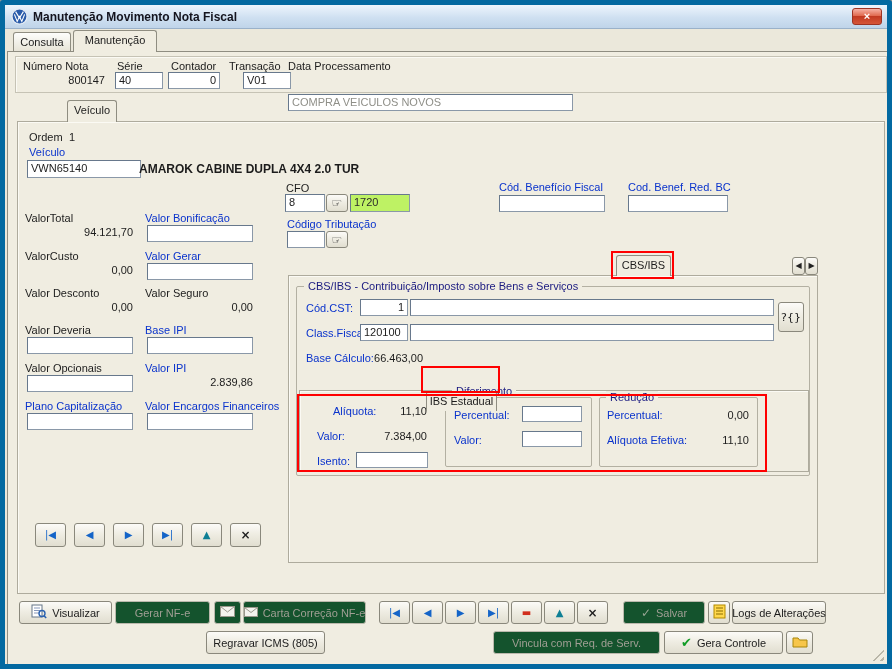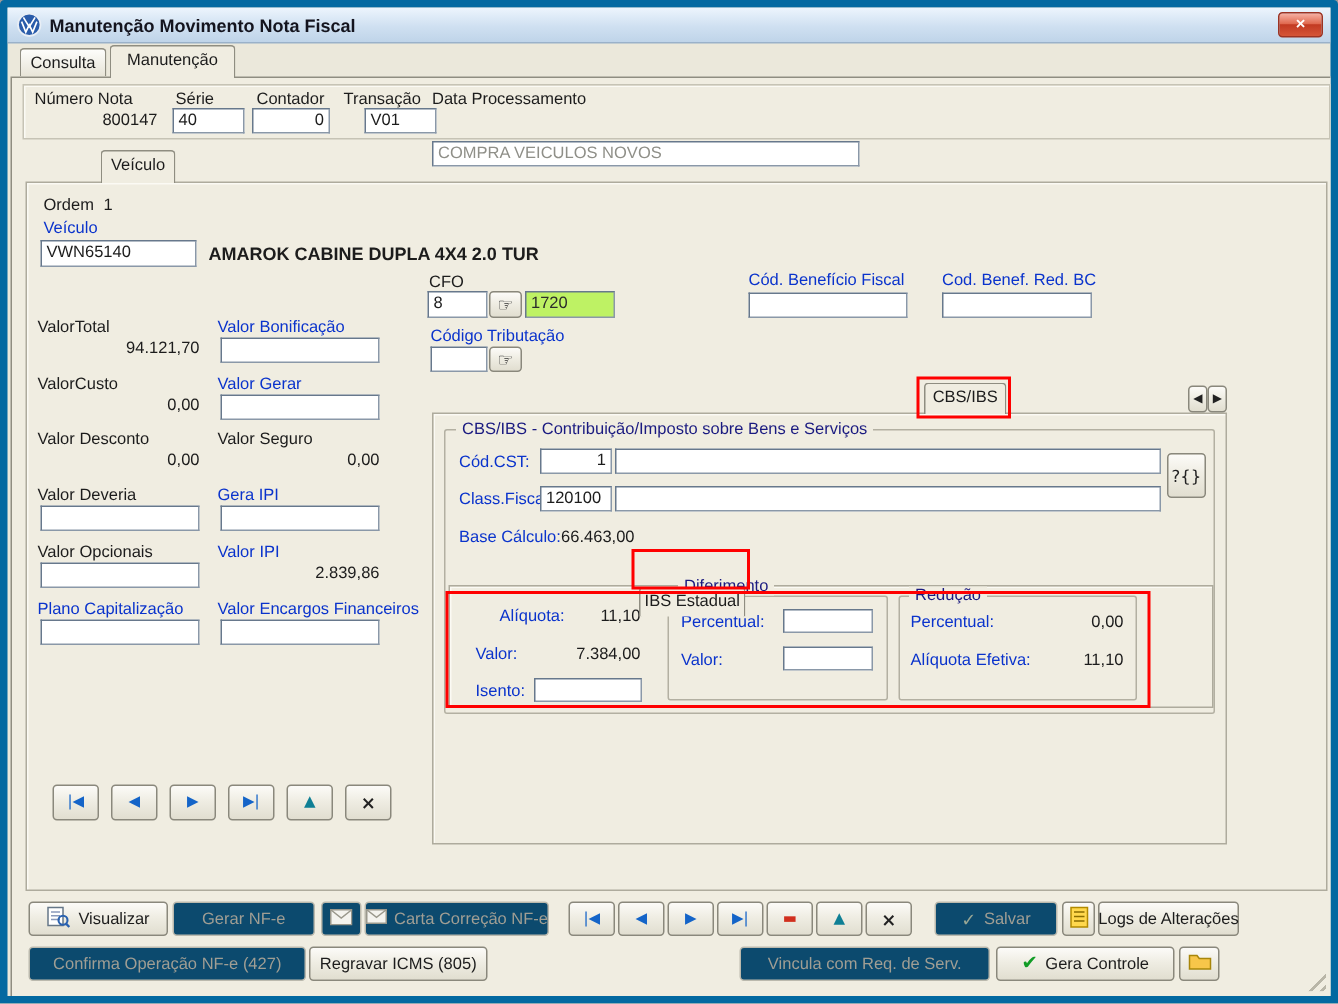--- a/index.html
+++ b/index.html
@@ -21,21 +21,21 @@
   
   .lbl{white-space:nowrap;color:#1c1c1c;z-index:3}
   .lbl.blue{color:#0a33cc}
   .flatval{text-align:right;white-space:nowrap;z-index:3}
   .edit{background:#fff;border:1px solid #8a98a8;border-top-color:#67788c;border-left-color:#67788c;padding:1px 3px;line-height:13px;white-space:nowrap;overflow:hidden;z-index:3}
   .edit.r{text-align:right}
   .edit.gray{background:#bef264;color:#2c2c2c}
   .edit.dim{color:#8f8f88}
   
   .btn{height:23px;border:1px solid #8a887c;border-radius:3px;background:linear-gradient(#fcfbf8,#efede3 45%,#e1ded0);display:flex;align-items:center;justify-content:center;gap:5px;white-space:nowrap;cursor:pointer;z-index:3}
-  .btn.disabled{color:#a09e94;background:#0c4a6e;border-color:#bbb9ad;cursor:default}
+  .btn.disabled{color:#a09e94;background:#14532d;border-color:#bbb9ad;cursor:default}
   .btn.small{padding:0}
   .glyph{font-family:"DejaVu Sans",sans-serif;font-size:10px;line-height:1}
   .g-blue{color:#1464c8}.g-teal{color:#0e7f95}.g-dark{color:#222;font-weight:bold;font-size:12px}.g-red{color:#d12f1e}
   .handg{font-family:"DejaVu Sans",sans-serif;font-size:12px;color:#333}
   .chk-dis{font-family:"DejaVu Sans",sans-serif;color:#98a694;font-size:12px}
   .chk-ok{font-family:"DejaVu Sans",sans-serif;color:#119c26;font-size:13px;font-weight:bold}
   .ann{position:absolute;border:2px solid #ff0000;pointer-events:none;z-index:100}
   .grip{position:absolute;right:3px;bottom:3px;width:13px;height:13px;z-index:5;cursor:nwse-resize;background:repeating-linear-gradient(135deg,#b9b6a8 0 2px,transparent 2px 5px);clip-path:polygon(100% 0,100% 100%,0 100%)}
 </style>
 </head>
@@ -74,21 +74,21 @@
 
   <div class="tab" style="left:16px;top:97px;width:45px;height:19px">Capa</div>
   <div class="tab active" style="left:62px;top:95px;width:50px;height:22px">Veículo</div>
   <div class="tab" style="left:113px;top:97px;width:46px;height:19px">GNRE</div>
 
   <div class="panel" style="left:12px;top:116px;width:868px;height:473px"></div>
 
   <span class="a lbl" style="left:24px;top:126px">Ordem</span>
   <span class="a lbl" style="left:64px;top:126px">1</span>
   <span class="a lbl blue" style="left:24px;top:141px">Veículo</span>
-  <div class="a edit" style="left:22px;top:155px;width:104px;height:18px">VWN65140</div>
+  <div class="a edit" style="left:22px;top:155px;width:114px;height:18px">VWN65140</div>
   <span class="a lbl" style="left:134px;top:157px;font-size:12px;font-weight:bold">AMAROK CABINE DUPLA 4X4 2.0 TUR</span>
 
   <span class="a lbl" style="left:281px;top:177px">CFO</span>
   <div class="a edit" style="left:280px;top:189px;width:40px;height:18px">8</div>
   <div class="a btn small" style="left:321px;top:189px;width:22px;height:18px">
       <span class="handg">☞</span>
     </div>
   <div class="a edit gray" style="left:345px;top:189px;width:60px;height:18px">1720</div>
 
   <span class="a lbl blue" style="left:494px;top:176px">Cód. Benefício Fiscal</span>
@@ -108,21 +108,21 @@
   <div class="a edit" style="left:22px;top:370px;width:106px;height:17px"></div>
   <span class="a lbl blue" style="left:20px;top:395px">Plano Capitalização</span>
   <div class="a edit" style="left:22px;top:408px;width:106px;height:17px"></div>
 
   <span class="a lbl blue" style="left:140px;top:207px">Valor Bonificação</span>
   <div class="a edit" style="left:142px;top:220px;width:106px;height:17px"></div>
   <span class="a lbl blue" style="left:140px;top:245px">Valor Gerar</span>
   <div class="a edit" style="left:142px;top:258px;width:106px;height:17px"></div>
   <span class="a lbl" style="left:140px;top:282px">Valor Seguro</span>
   <span class="a flatval" style="left:140px;top:296px;width:108px">0,00</span>
-  <span class="a lbl blue" style="left:140px;top:319px">Gera IPI</span>
+  <span class="a lbl blue" style="left:140px;top:319px">Base IPI</span>
   <div class="a edit" style="left:142px;top:332px;width:106px;height:17px"></div>
   <span class="a lbl blue" style="left:140px;top:357px">Valor IPI</span>
   <span class="a flatval" style="left:140px;top:371px;width:108px">2.839,86</span>
   <span class="a lbl blue" style="left:140px;top:395px">Valor Encargos Financeiros</span>
   <div class="a edit" style="left:142px;top:408px;width:106px;height:17px"></div>
 
   <span class="a lbl blue" style="left:282px;top:213px">Código Tributação</span>
   <div class="a edit" style="left:282px;top:226px;width:38px;height:17px"></div>
   <div class="a btn small" style="left:321px;top:226px;width:22px;height:17px">
       <span class="handg">☞</span>
@@ -269,23 +269,20 @@
           <rect x="1" y="1" width="11" height="13" fill="#ffd84d" stroke="#b28a00"></rect>
           <line x1="3" y1="4" x2="10" y2="4" stroke="#8a6d00"></line>
           <line x1="3" y1="7" x2="10" y2="7" stroke="#8a6d00"></line>
           <line x1="3" y1="10" x2="10" y2="10" stroke="#8a6d00"></line>
         </svg></span>
   </div>
   <div class="a btn" style="left:727px;top:596px;width:94px">
       <span>Logs de Alterações</span>
     </div>
 
-  <div class="a btn disabled" style="left:14px;top:626px;width:185px">
-      <span>Confirma Operação NF-e (427)</span>
-    </div>
   <div class="a btn" style="left:201px;top:626px;width:119px">
       <span>Regravar ICMS (805)</span>
     </div>
   <div class="a btn disabled" style="left:488px;top:626px;width:167px">
       <span>Vincula com Req. de Serv.</span>
     </div>
   <div class="a btn" style="left:659px;top:626px;width:119px">
     <span class="chk-ok">✔</span>
     <span>Gera Controle</span>
   </div>

